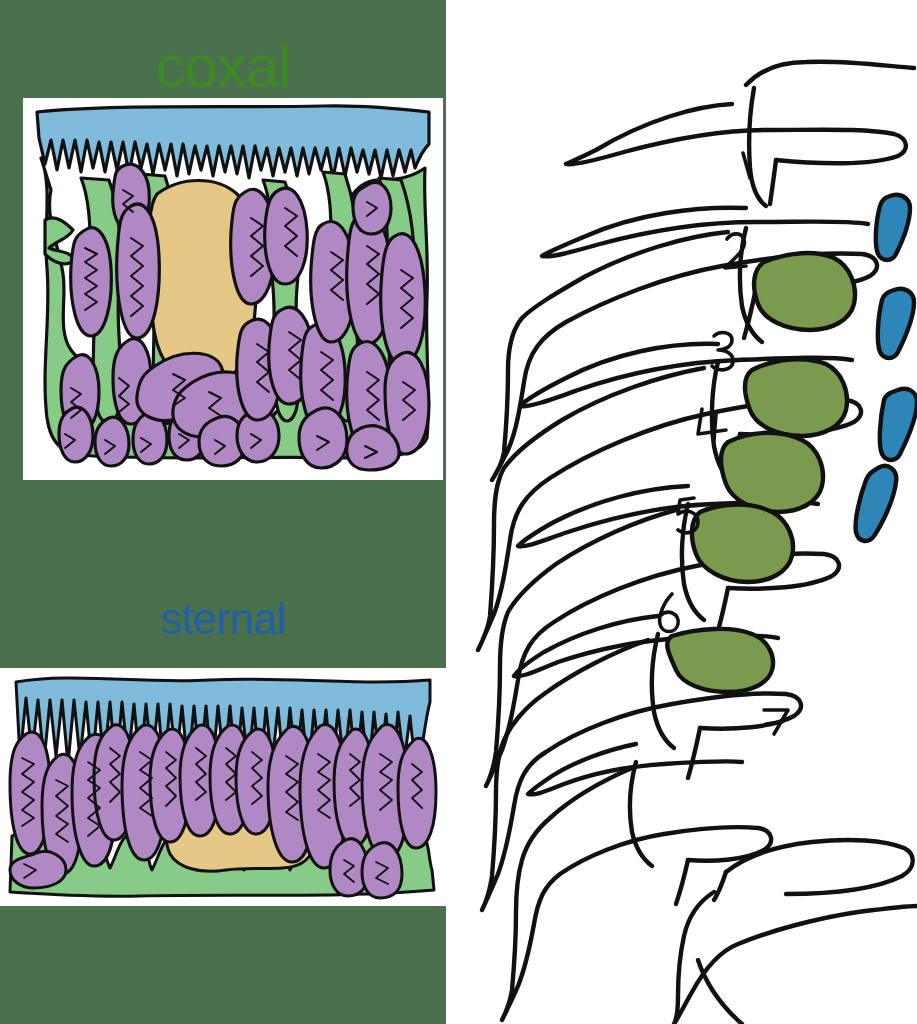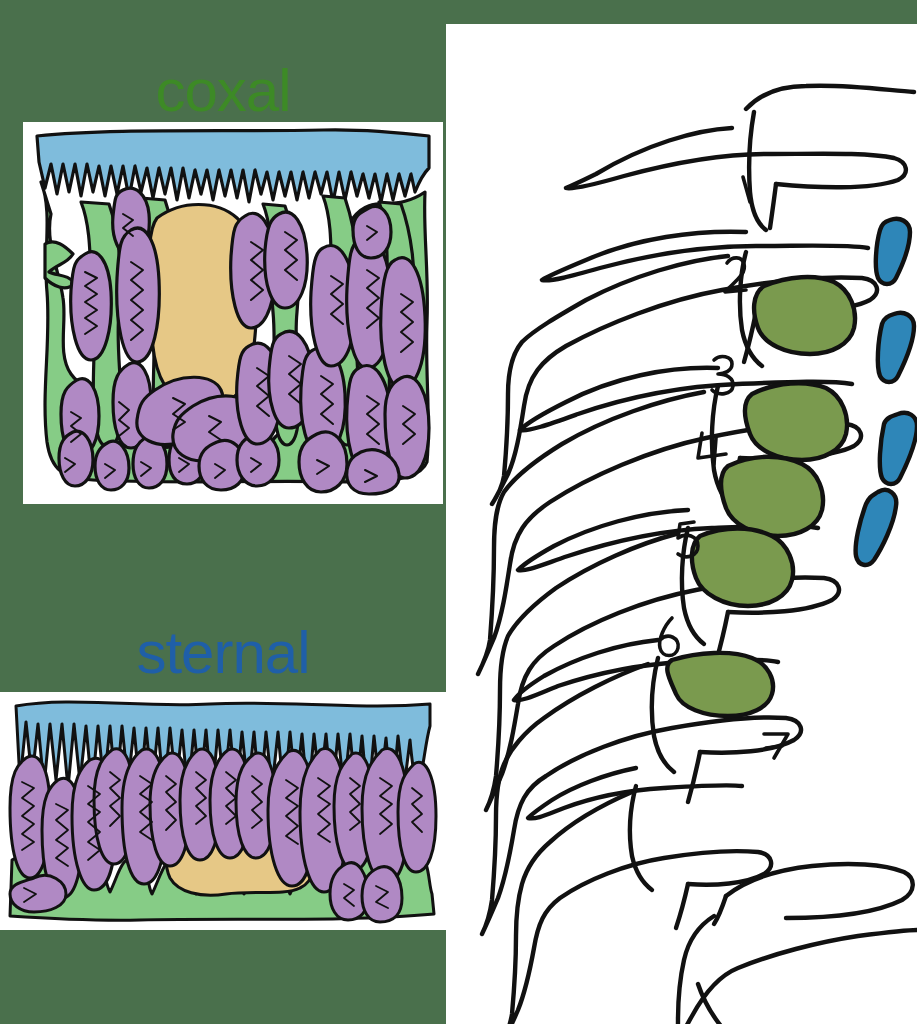--- a/index.html
+++ b/index.html
@@ -3,36 +3,36 @@
 <meta charset="utf-8">
 <style>
   html,body{margin:0;padding:0;}
   body{
     width:917px;height:1024px;
     background:#4a704c;
     font-family:"Liberation Sans",sans-serif;
     overflow:hidden;
     position:relative;
   }
-  #figure{position:absolute;inset:0;margin-top:24px;}
+  #figure{position:absolute;inset:0;}
 
   
   .left-col{position:absolute;left:0;top:0;width:446px;height:1024px;background:#4a704c;}
 
   .panel-title{
     position:absolute;
     width:446px;
     text-align:center;
     font-weight:400;
     letter-spacing:-1px;
     user-select:none;
     white-space:nowrap;
   }
   #title-coxal{top:32px;font-size:60px;color:#3d8a26;}
-  #title-sternal{top:594px;font-size:60px;color:#1f5fa8;}
+  #title-sternal{top:594px;font-size:44px;color:#1f5fa8;}
 
   .micro-panel{position:absolute;background:#ffffff;}
   #panel-coxal{left:23px;top:98px;width:420px;height:382px;}
   #panel-sternal{left:0px;top:668px;width:446px;height:238px;}
   .micro-panel svg{display:block;width:100%;height:100%;}
 
   
   .right-col{position:absolute;left:446px;top:0;width:471px;height:1024px;background:#ffffff;}
   .right-col svg{display:block;width:100%;height:100%;}
 

